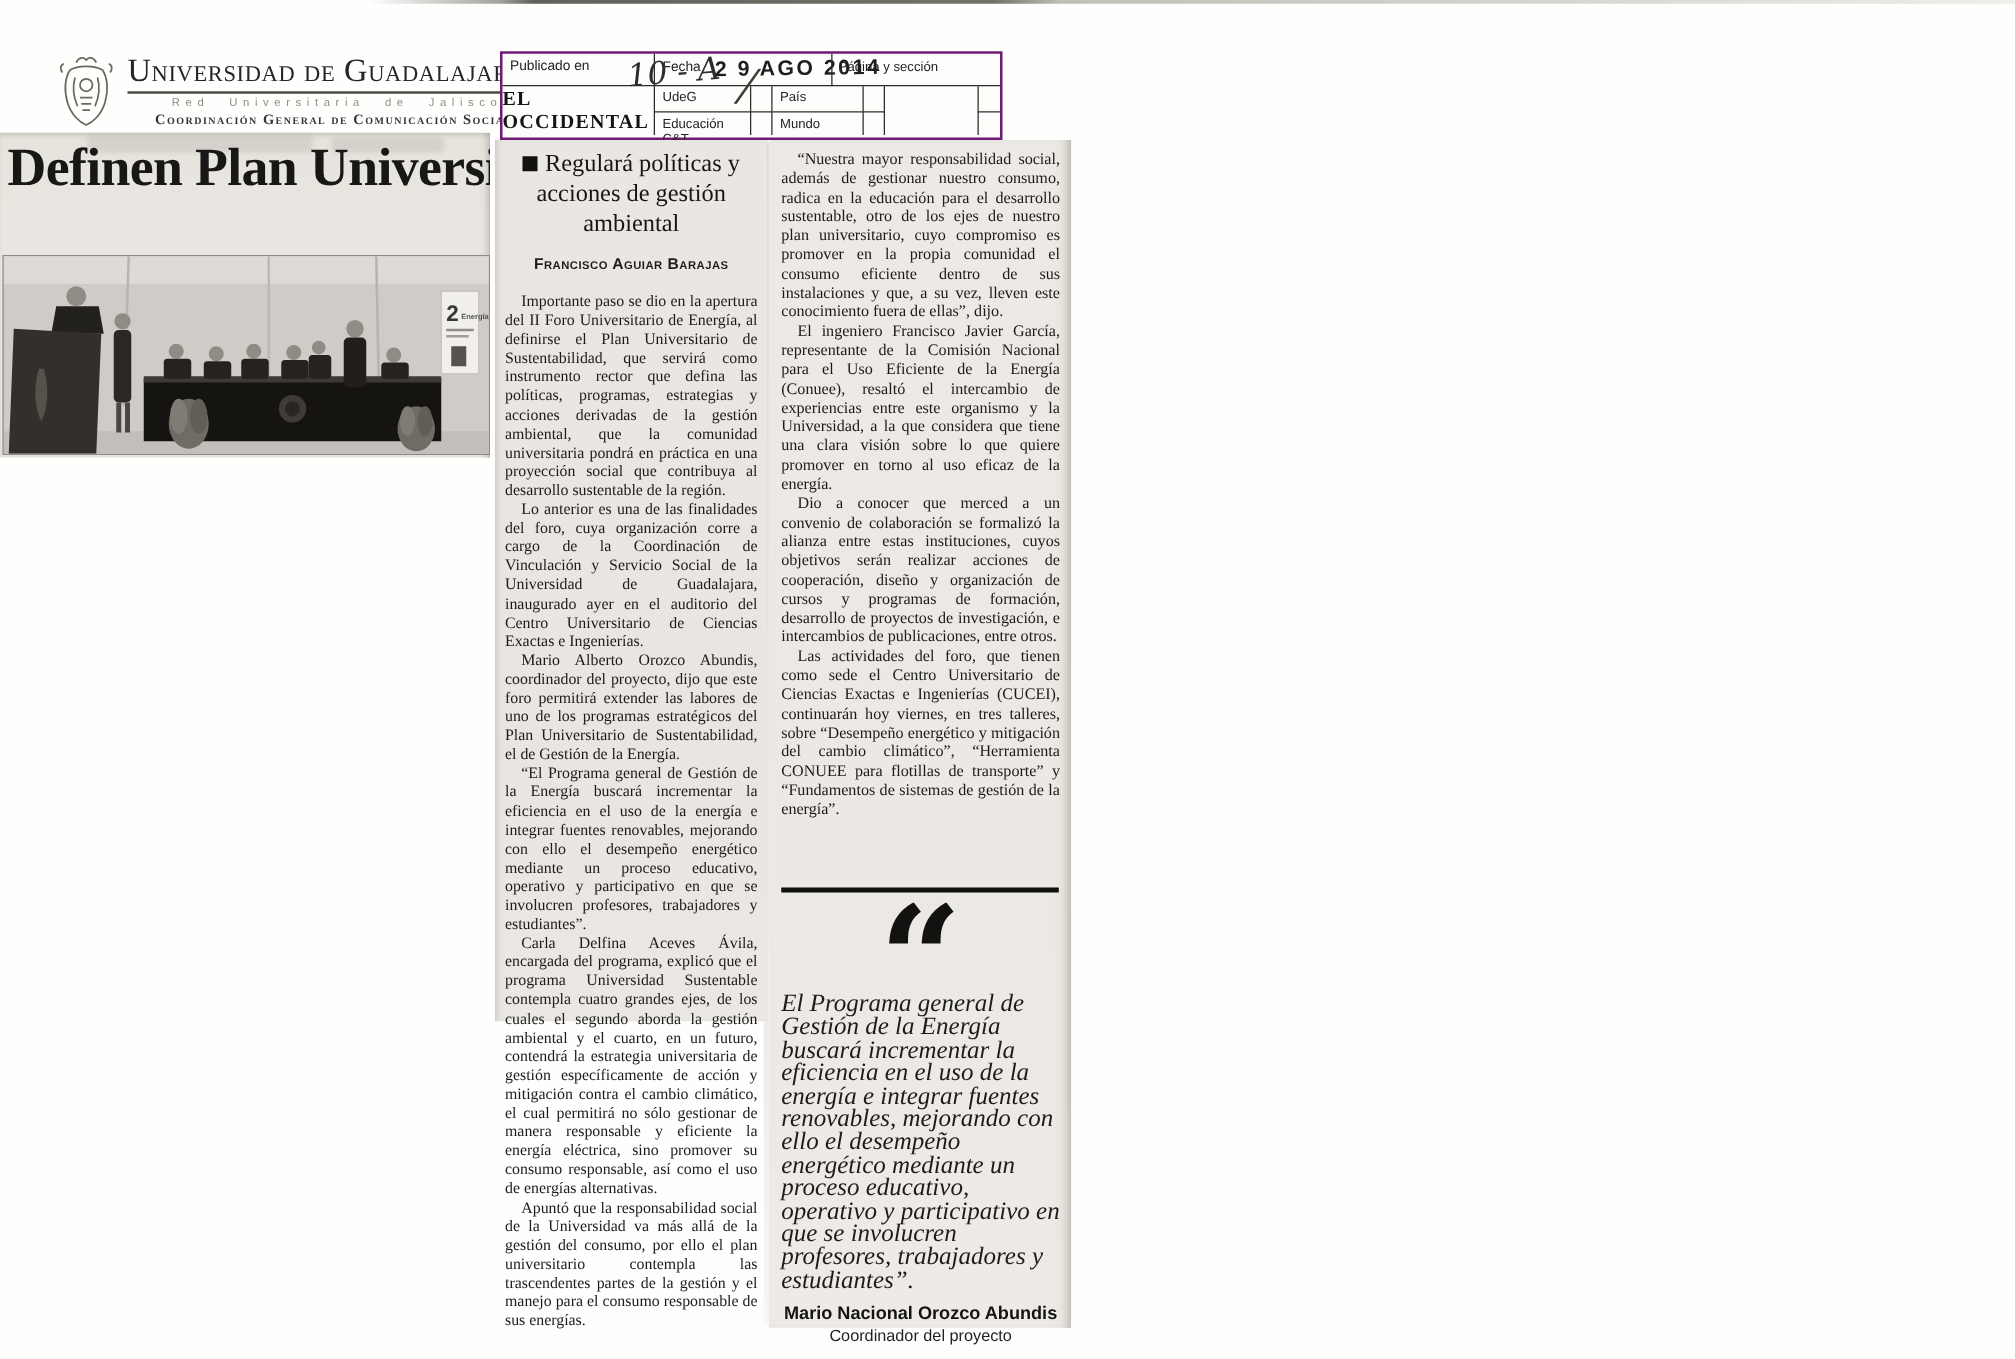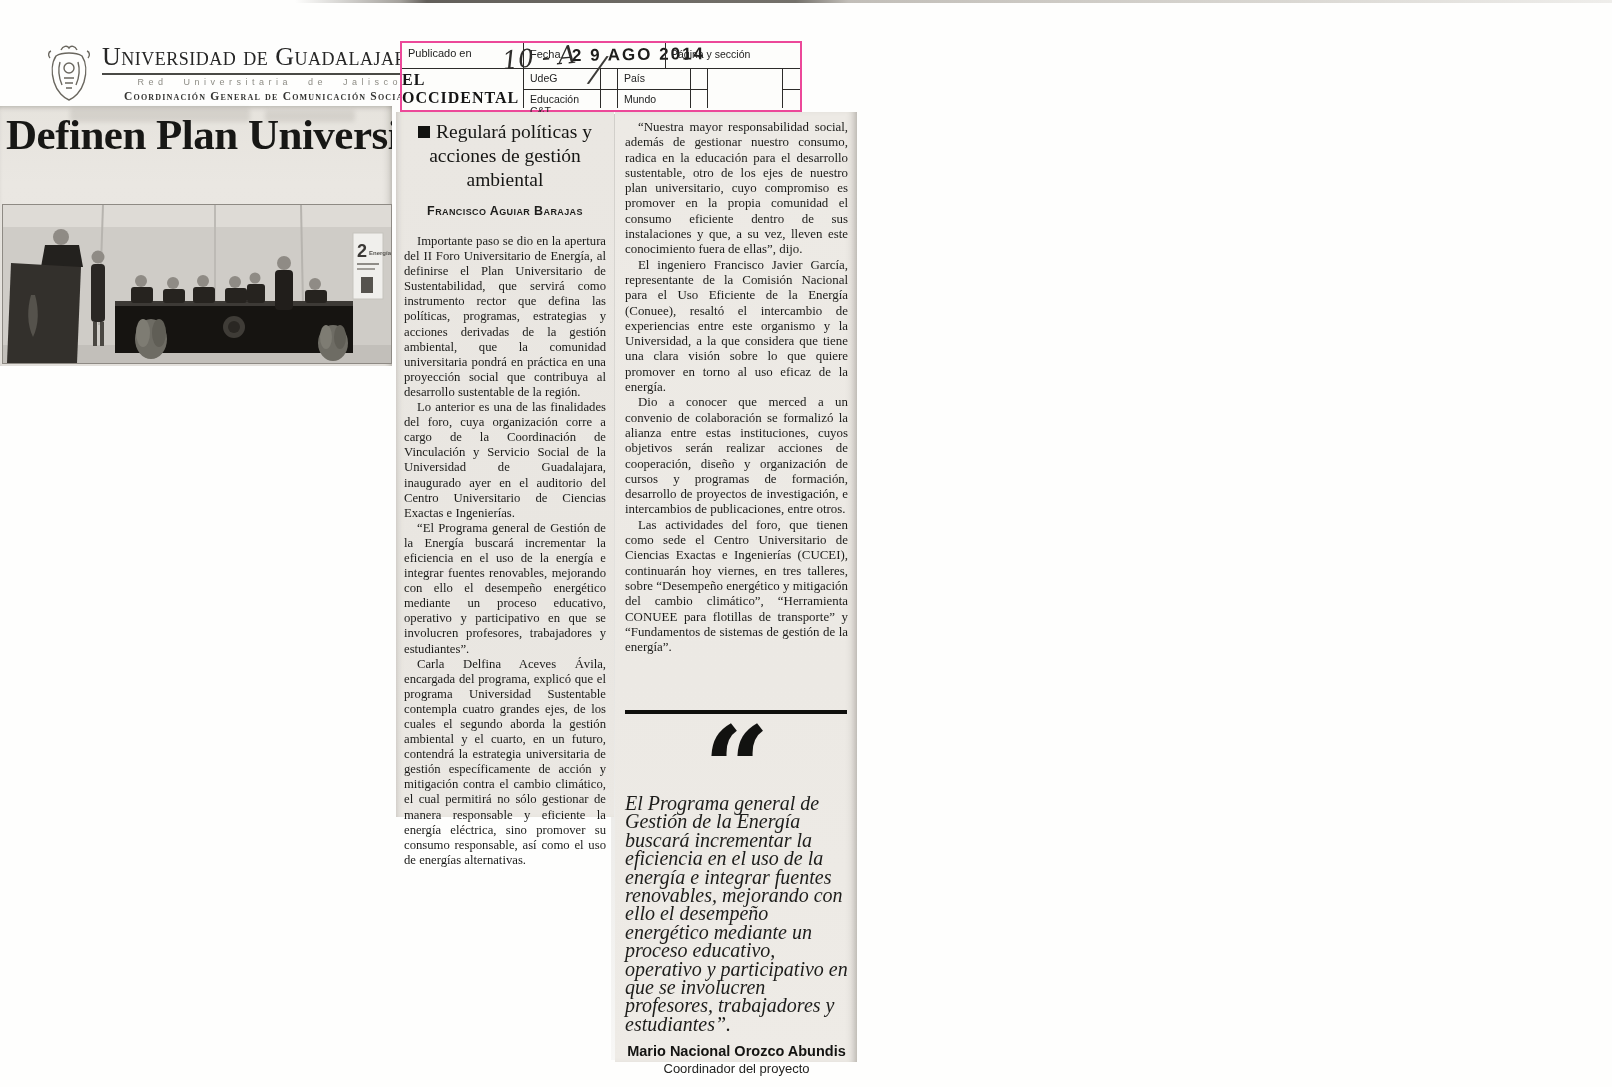--- a/index.html
+++ b/index.html
@@ -17,21 +17,21 @@
   .crest{position:absolute;left:0;top:0;}
   .lh-text{position:absolute;left:56px;top:0;width:300px;}
   .uni-name{font-family:"Liberation Serif",serif;font-size:26px;font-variant-caps:small-caps;
     letter-spacing:.5px;color:#262626;border-bottom:2px solid #4a4a46;padding-bottom:1px;white-space:nowrap;}
   .uni-net{font-size:9px;letter-spacing:4.5px;word-spacing:9px;color:#8d8c85;margin-top:2px;white-space:nowrap;
     font-family:"Liberation Sans",sans-serif;text-align:right;}
   .uni-dept{font-size:11.5px;font-weight:bold;font-variant-caps:small-caps;letter-spacing:1.2px;
     color:#343432;margin-top:3px;padding-left:22px;white-space:nowrap;}
 
   
-  .stamp{position:absolute;left:400px;top:41px;width:398px;height:67px;border:2px solid #ec4899;background:#fdfdfb;
+  .stamp{position:absolute;left:400px;top:41px;width:398px;height:67px;border:2px solid #701a75;background:#fdfdfb;
     font-family:"Liberation Sans",sans-serif;color:#222;}
   .cell{position:absolute;box-sizing:border-box;border-color:#2c2b29;}
   .lbl{font-size:11px;padding:4px 0 0 6px;}
   .pubcell{left:0;top:0;width:122px;height:26px;border-right:1.5px solid #2c2b29;border-bottom:1.5px solid #2c2b29;}
   .paper{left:0;top:26px;width:122px;height:39px;border-right:1.5px solid #2c2b29;display:flex;align-items:center;justify-content:center;}
   .paper-name{font-family:"Liberation Serif",serif;font-weight:bold;font-size:16px;letter-spacing:1px;color:#151515;}
   .fechacell{left:122px;top:0;width:141px;height:26px;border-bottom:1.5px solid #2c2b29;padding-left:43px;}
   .fecha-lbl{position:absolute;left:6px;top:5px;font-size:11px;}
   .fecha-val{position:absolute;left:48px;top:2px;font-size:17px;font-weight:bold;letter-spacing:2px;
     color:#1d1d1b;transform:rotate(-.8deg);white-space:nowrap;}
@@ -229,22 +229,24 @@
   <div class="v-divider"></div>
 
   <div class="col1">
     <div class="subtitle">
       <div class="subtitle-inner"><span class="sq"></span><span>Regulará políticas y acciones de gestión ambiental</span></div>
     </div>
     <div class="byline">Francisco Aguiar Barajas</div>
     <div class="body1">
       <p>Importante paso se dio en la apertura del II Foro Universitario de Energía, al definirse el Plan Universitario de Sustentabilidad, que servirá como instrumento rector que defina las políticas, programas, estrategias y acciones derivadas de la gestión ambiental, que la comunidad universitaria pondrá en práctica en una proyección social que contribuya al desarrollo sustentable de la región.</p>
       <p>Lo anterior es una de las finalidades del foro, cuya organización corre a cargo de la Coordinación de Vinculación y Servicio Social de la Universidad de Guadalajara, inaugurado ayer en el auditorio del Centro Universitario de Ciencias Exactas e Ingenierías.</p>
+      <p>Mario Alberto Orozco Abundis, coordinador del proyecto, dijo que este foro permitirá extender las labores de uno de los programas estratégicos del Plan Universitario de Sustentabilidad, el de Gestión de la Energía.</p>
       <p>“El Programa general de Gestión de la Energía buscará incrementar la eficiencia en el uso de la energía e integrar fuentes renovables, mejorando con ello el desempeño energético mediante un proceso educativo, operativo y participativo en que se involucren profesores, trabajadores y estudiantes”.</p>
       <p>Carla Delfina Aceves Ávila, encargada del programa, explicó que el programa Universidad Sustentable contempla cuatro grandes ejes, de los cuales el segundo aborda la gestión ambiental y el cuarto, en un futuro, contendrá la estrategia universitaria de gestión específicamente de acción y mitigación contra el cambio climático, el cual permitirá no sólo gestionar de manera responsable y eficiente la energía eléctrica, sino promover su consumo responsable, así como el uso de energías alternativas.</p>
+      <p>Apuntó que la responsabilidad social de la Universidad va más allá de la gestión del consumo, por ello el plan universitario contempla las trascendentes partes de la gestión y el manejo para el consumo responsable de sus energías.</p>
     </div>
   </div>
 
   <div class="col2">
     <div class="col2-paras">
       <p>“Nuestra mayor responsabilidad social, además de gestionar nuestro consumo, radica en la educación para el desarrollo sustentable, otro de los ejes de nuestro plan universitario, cuyo compromiso es promover en la propia comunidad el consumo eficiente dentro de sus instalaciones y que, a su vez, lleven este conocimiento fuera de ellas”, dijo.</p>
       <p>El ingeniero Francisco Javier García, representante de la Comisión Nacional para el Uso Eficiente de la Energía (Conuee), resaltó el intercambio de experiencias entre este organismo y la Universidad, a la que considera que tiene una clara visión sobre lo que quiere promover en torno al uso eficaz de la energía.</p>
       <p>Dio a conocer que merced a un convenio de colaboración se formalizó la alianza entre estas instituciones, cuyos objetivos serán realizar acciones de cooperación, diseño y organización de cursos y programas de formación, desarrollo de proyectos de investigación, e intercambios de publicaciones, entre otros.</p>
       <p>Las actividades del foro, que tienen como sede el Centro Universitario de Ciencias Exactas e Ingenierías (CUCEI), continuarán hoy viernes, en tres talleres, sobre “Desempeño energético y mitigación del cambio climático”, “Herramienta CONUEE para flotillas de transporte” y “Fundamentos de sistemas de gestión de la energía”.</p>
     </div>

